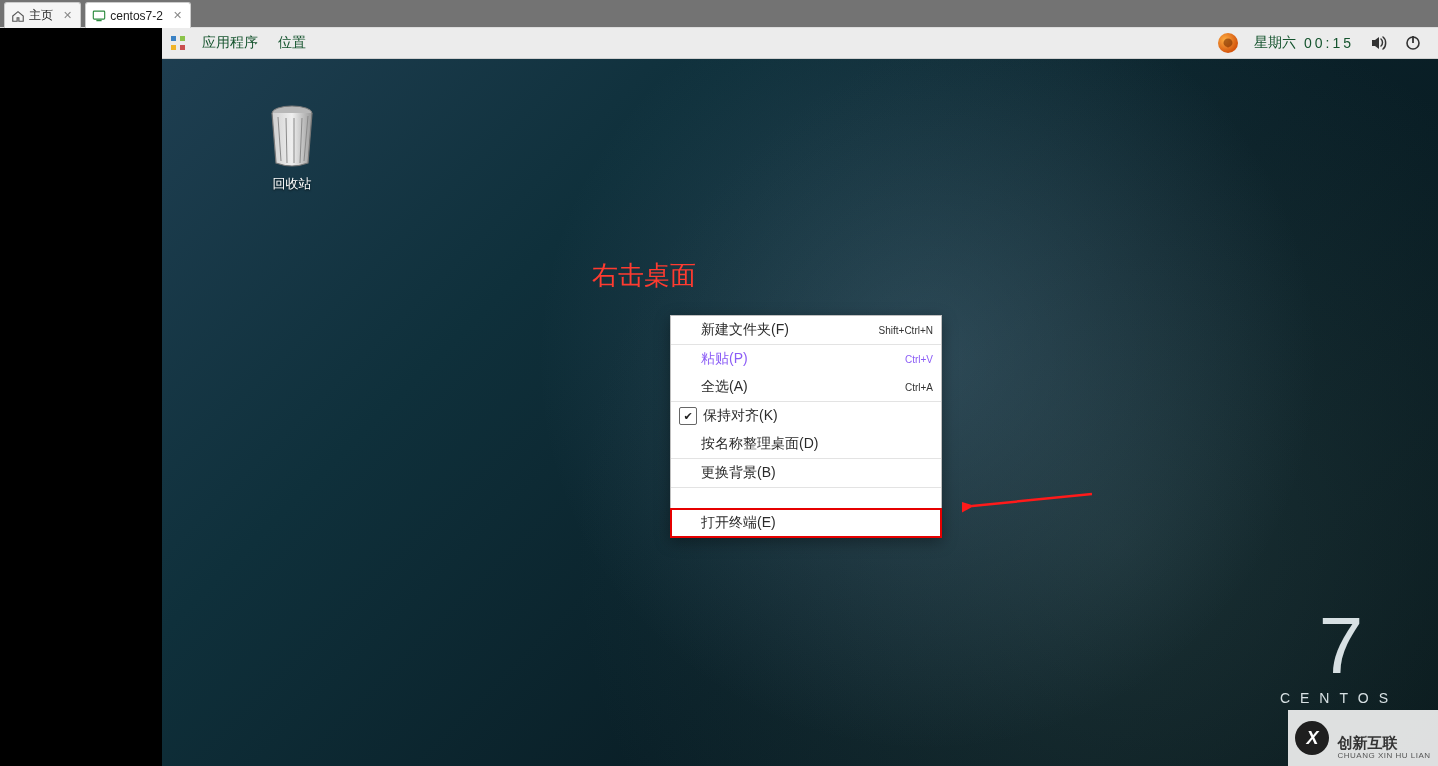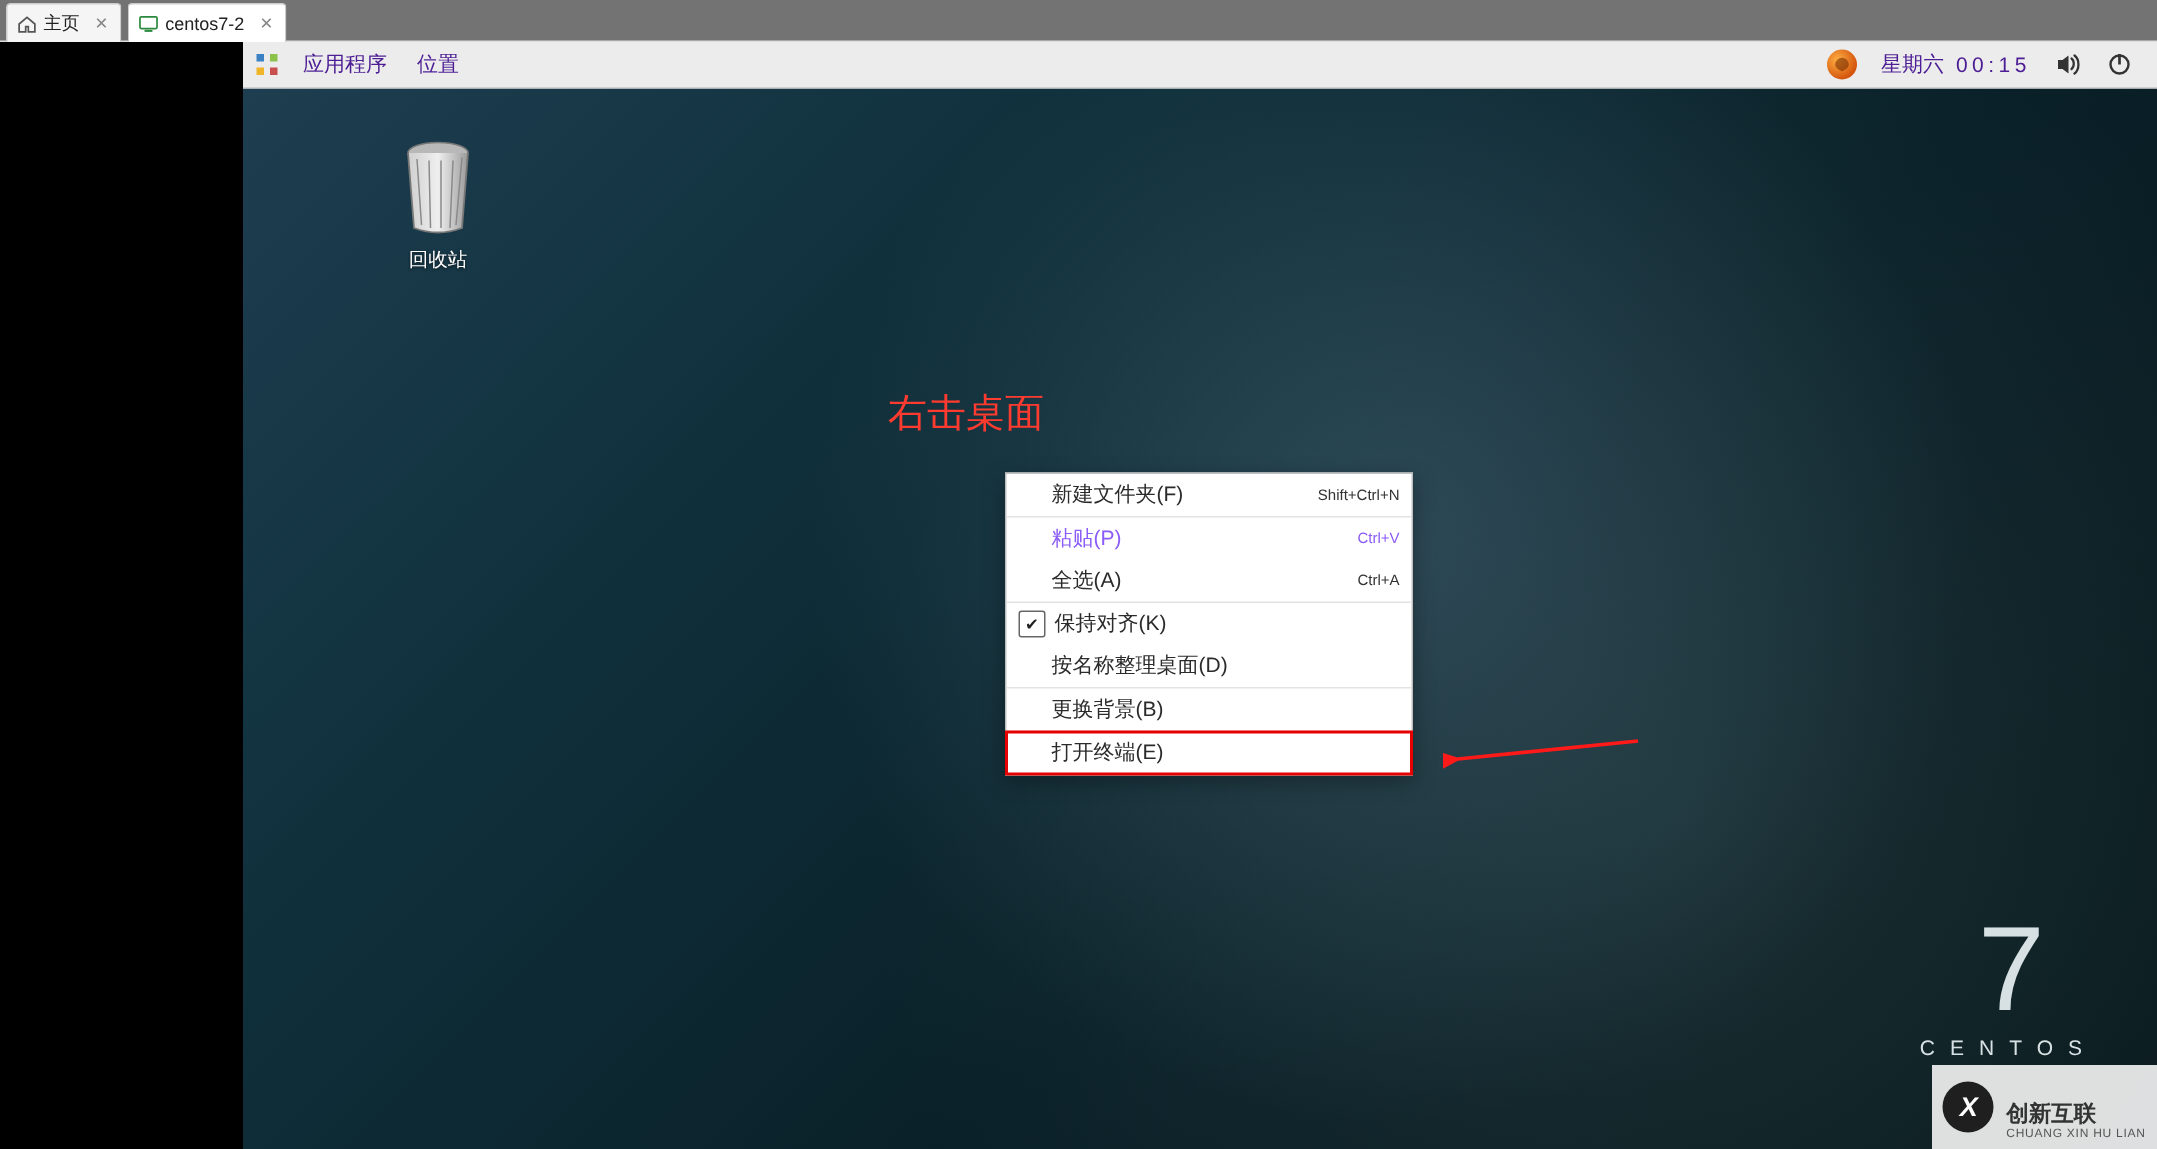--- a/index.html
+++ b/index.html
@@ -66,21 +66,21 @@
       linear-gradient(135deg, #1f3f52 0%, #0f303b 30%, #0a2028 60%, #061518 100%);
     overflow: hidden;
   }
   
   .panel {
     height: 30px;
     background: #ececec;
     display: flex;
     align-items: center;
     font-size: 14px;
-    color: #4c1d95;
+    color: #14532d;
     border-bottom: 1px solid #d0d0d0;
     padding: 0 8px;
   }
   .panel .menu-btn {
     padding: 0 10px;
     height: 30px;
     display: flex;
     align-items: center;
   }
   .panel .app-icon {
@@ -145,20 +145,21 @@
   .ctx-item .lbl { flex: 1; }
   .ctx-item .shortcut { color: #333; font-size: 10px; }
   .ctx-item.disabled .lbl,
   .ctx-item.disabled .shortcut { color: #8b5cf6; }
   .ctx-sep { height:1px; background:#e3e3e3; margin: 0; }
   .ctx-item.highlight {
     outline: 2px solid #e60000;
     outline-offset: -1px;
     position: relative;
     z-index: 2;
+    margin-top: 21px;
   }
   
   .arrow {
     position: absolute;
   }
   
   .centos-logo {
     position: absolute;
     right: 40px;
     bottom: 60px;
@@ -268,21 +269,21 @@
     <div class="right-item">
       <span class="power-icon">
         <svg viewBox="0 0 18 18" width="18" height="18">
             <circle cx="9" cy="9" r="6" fill="none" stroke="#333" stroke-width="1.6"></circle>
             <line x1="9" y1="2" x2="9" y2="9" stroke="#333" stroke-width="1.8"></line>
           </svg>
       </span>
     </div>
   </div>
 
-  <div class="desk-icon" style="left:85px; top:64px;">
+  <div class="desk-icon" style="left:85px; top:75px;">
     <div class="trash-shape">
       <svg viewBox="0 0 56 66" width="56" height="66">
         <ellipse cx="28" cy="10" rx="20" ry="7" fill="#b8b8b8" stroke="#777" stroke-width="1"></ellipse>
         <path d="M8 10 L12 60 Q28 66 44 60 L48 10" fill="url(#tg)" stroke="#777" stroke-width="1.2"></path>
         <defs>
           <linearGradient id="tg" x1="0" x2="1">
             <stop offset="0" stop-color="#cfcfcf"></stop>
             <stop offset="0.5" stop-color="#efefef"></stop>
             <stop offset="1" stop-color="#9a9a9a"></stop>
           </linearGradient>

